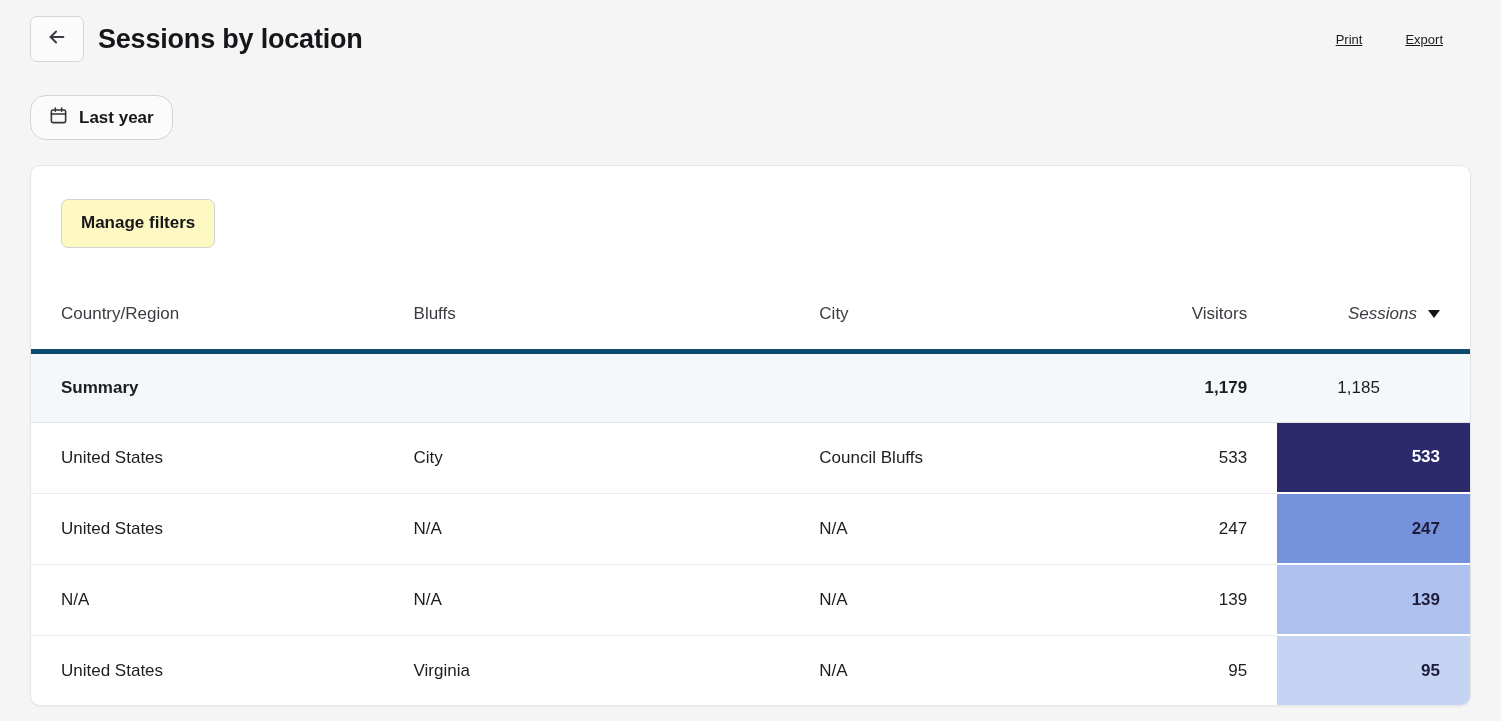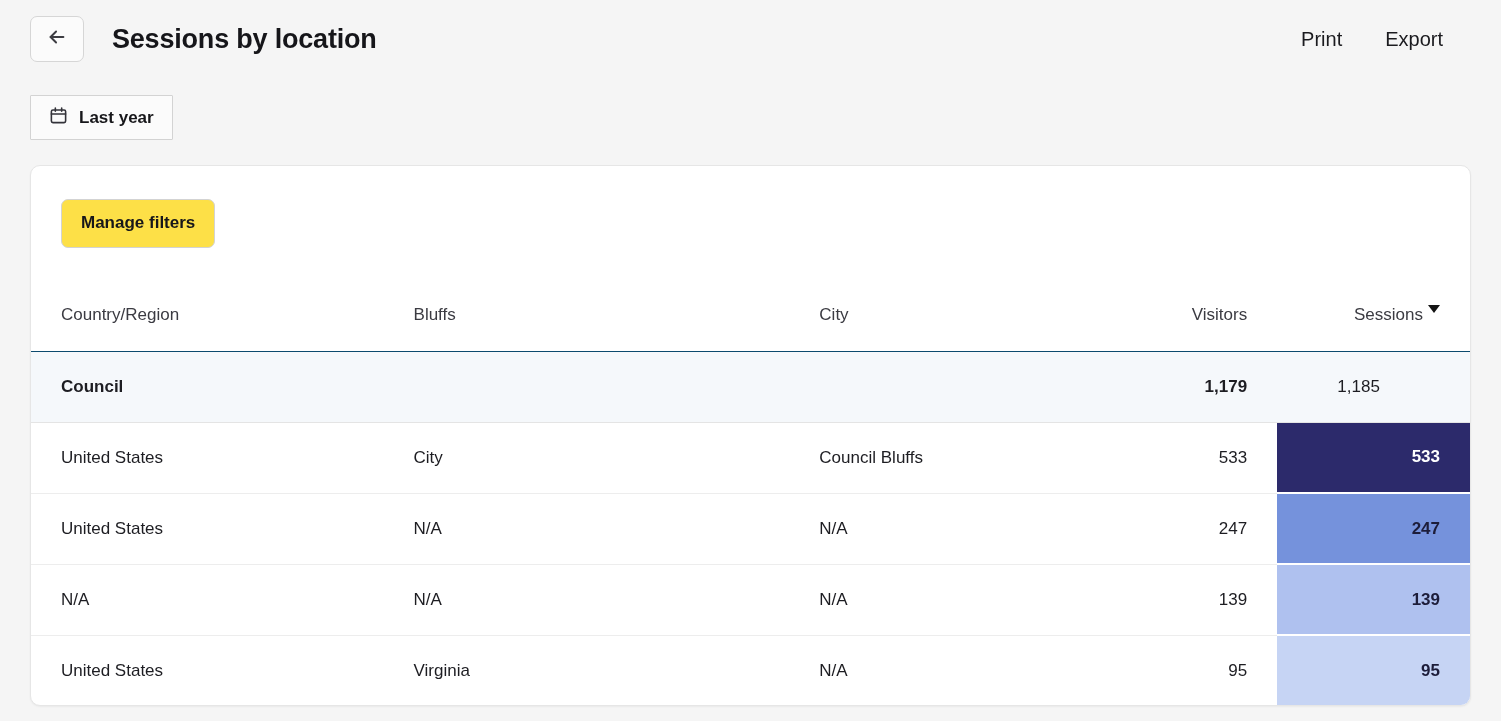--- a/index.html
+++ b/index.html
@@ -28,48 +28,49 @@
     display: flex;
     align-items: center;
     justify-content: center;
     cursor: pointer;
     flex: none;
   }
   .page-title {
     font-size: 27px;
     font-weight: 600;
     letter-spacing: -0.2px;
-    margin-left: 28px;
+    margin-left: 14px;
     color: #16161a;
     white-space: nowrap;
   }
   .topbar-spacer { flex: 1 1 auto; }
   .topbar-action {
-    font-size: 20px;
+    font-size: 13px;
     color: #1b1b1f;
     cursor: pointer;
     padding: 6px 10px;
     border-radius: 5px;
     white-space: nowrap;
+    text-decoration: underline;
   }
   .topbar-action + .topbar-action { margin-left: 23px; }
 
   
   .daterow {
     padding: 0 30px;
     margin-top: 17px;
   }
   .date-btn {
     display: inline-flex;
     align-items: center;
     gap: 11px;
     height: 45px;
     padding: 0 18px;
     border: 1px solid #d3d3d3;
-    border-radius: 1px;
+    border-radius: 16px;
     background: #fbfbfb;
     font-size: 17px;
     font-weight: 600;
     color: #17171a;
     cursor: pointer;
   }
 
   
   .card {
     margin: 25px 30px 0 30px;
@@ -87,21 +88,21 @@
     padding: 0 30px;
   }
   .btn-outline {
     display: inline-flex;
     align-items: center;
     gap: 12px;
     height: 49px;
     padding: 0 19px;
     border: 1px solid #d3d3d3;
     border-radius: 7px;
-    background: #fde047;
+    background: #fef9c3;
     font-size: 17px;
     font-weight: 600;
     color: #17171a;
     cursor: pointer;
     white-space: nowrap;
   }
   .toolbar-spacer { flex: 1 1 auto; }
   .caret {
     width: 0; height: 0;
     border-left: 6px solid transparent;
@@ -123,30 +124,32 @@
   col.c-sessions { width: 13.4%; }
 
   thead th {
     font-size: 17px;
     font-weight: 400;
     color: #3b3b42;
     text-align: left;
     padding: 0 0 0 30px;
     height: 71px;
     vertical-align: middle;
-    border-bottom: 1px solid #0c4a6e;
+    border-bottom: 5px solid #0c4a6e;
     background: #fff;
     cursor: pointer;
     white-space: nowrap;
   }
   thead th.num { text-align: right; padding: 0 30px 0 0; }
   thead th.sorted .hdr-wrap {
     display: inline-flex;
-    gap: 5px;
+    align-items: center;
+    gap: 11px;
     justify-content: flex-end;
+    font-style: italic;
   }
   .sort-caret {
     width: 0; height: 0;
     border-left: 6px solid transparent;
     border-right: 6px solid transparent;
     border-top: 8px solid #141414;
     display: inline-block;
   }
 
   tbody td {
@@ -241,21 +244,21 @@
         <th class="num sorted">
           <span class="hdr-wrap">
             <span>Sessions</span>
             <span class="sort-caret"></span>
           </span>
         </th>
       </tr>
     </thead>
     <tbody>
       <tr class="summary">
-        <td>Council</td>
+        <td>Summary</td>
         <td></td>
         <td></td>
         <td class="num">1,179</td>
         <td class="num heat">1,185</td>
       </tr>
     <tr>
           <td>United States</td>
           <td>City</td>
           <td>Council Bluffs</td>
           <td class="num">533</td>

